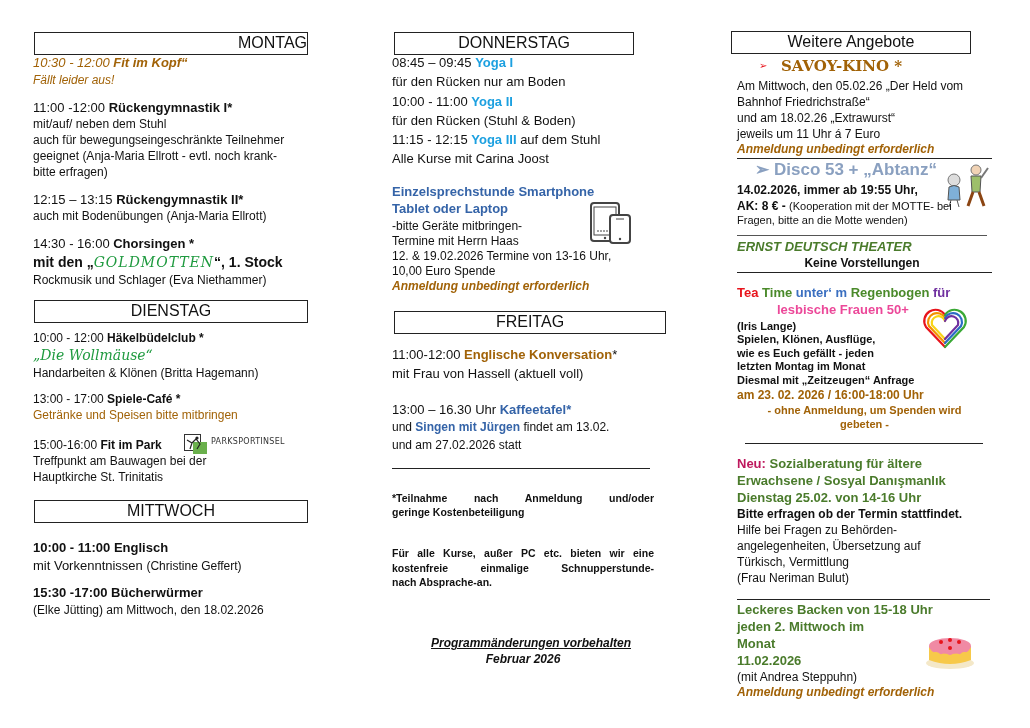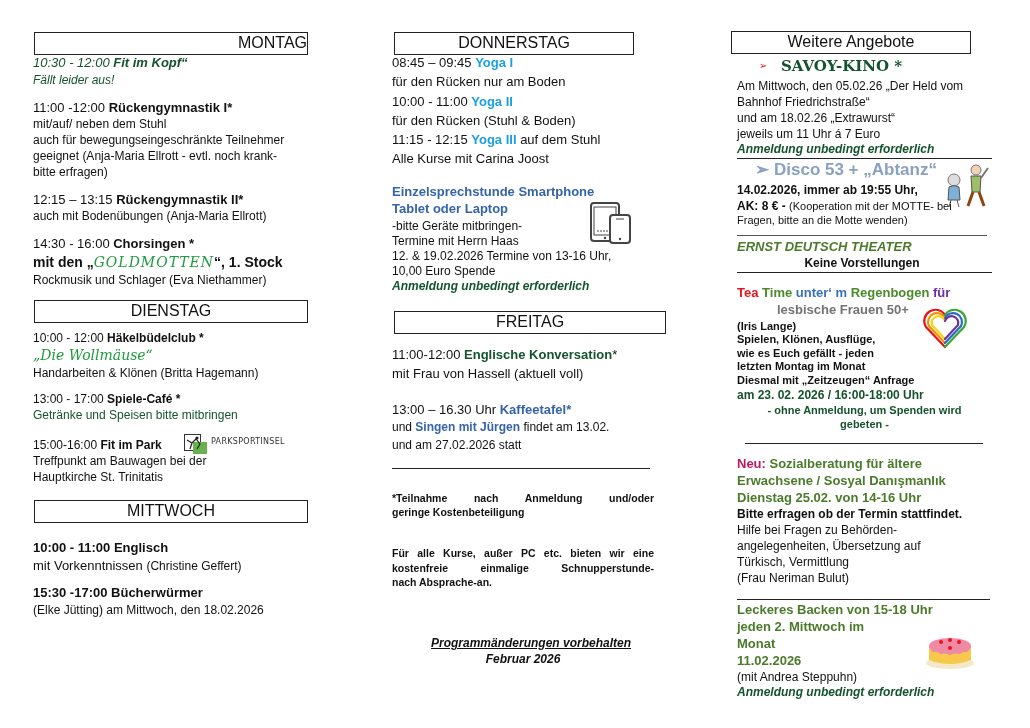--- a/index.html
+++ b/index.html
@@ -15,26 +15,26 @@
   .day-header {
     position: absolute; border: 1.3px solid #222; box-sizing: border-box;
     text-align: center; font-size: 16px; line-height: 20px; height: 23px;
     background: #fff;
   }
   .abs { position: absolute; }
   .l { font-size: 13px; line-height: 16.5px; white-space: nowrap; }
   .s { font-size: 12px; line-height: 15px; white-space: nowrap; }
   .b { font-weight: bold; }
   .i { font-style: italic; }
-  .red { color: #14532d; }
+  .red { color: #a16207; }
   .cyan { color: #1ca0e0; }
   .blue { color: #3564a8; }
   .green { color: #1f9a3f; }
   .dgreen { color: #4a7b2b; }
-  .purple { color: #737373; padding-left: 40px; }
+  .purple { color: #ec4899; padding-left: 40px; }
   .darkred { color: #be185d; }
   .script { font-family: "DejaVu Serif", serif; font-style: italic; }
   .rule { position: absolute; height: 0; border-top: 1.3px solid #222; }
   .just { text-align: justify; text-align-last: justify; }
   .center { text-align: center; }
 </style>
 </head>
 <body>
 
 <div class="col col1">

